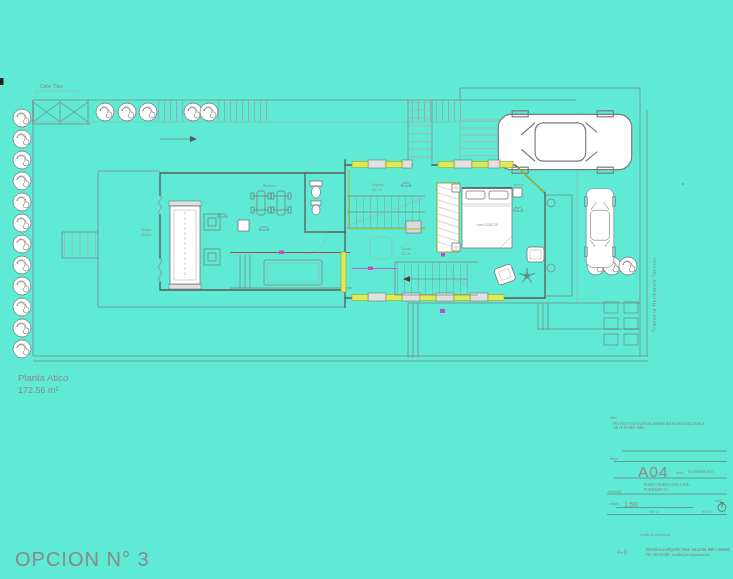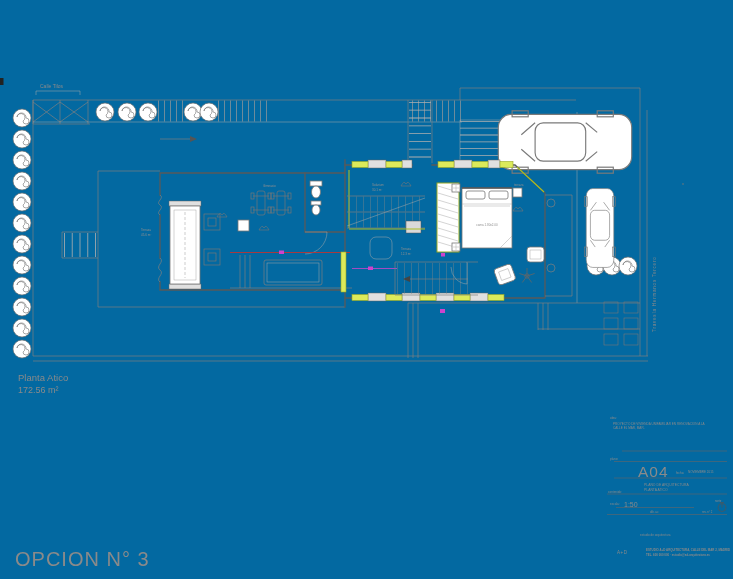--- a/index.html
+++ b/index.html
@@ -1,16 +1,16 @@
 <!DOCTYPE html>
 <html><head>
 <meta charset="utf-8">
 <style>
   html,body{margin:0;padding:0;background:#e8e8e8;}
-  .page{position:relative;width:733px;height:579px;background:#0369a1;overflow:hidden;
+  .page{position:relative;width:733px;height:579px;background:#5eead4;overflow:hidden;
         font-family:"Liberation Sans", sans-serif;}
   svg{position:absolute;left:0;top:0;}
   svg text{font-family:"Liberation Sans", sans-serif;fill:#8a8a8a;}
   .t-room{font-size:3px;fill:#8f8f8f;}
   .lw{stroke:#5a5a5a;stroke-width:1.3;fill:none;stroke-linecap:square;}
   .lm{stroke:#808080;stroke-width:0.7;fill:none;}
   .ll{stroke:#a8a8a8;stroke-width:0.5;fill:none;}
   .grn{stroke:#97a823;fill:#dcea5a;stroke-width:0.6;}
   .grnl{stroke:#a9bd25;stroke-width:1.1;fill:none;}
   .mag{fill:#cc44cc;stroke:none;}

